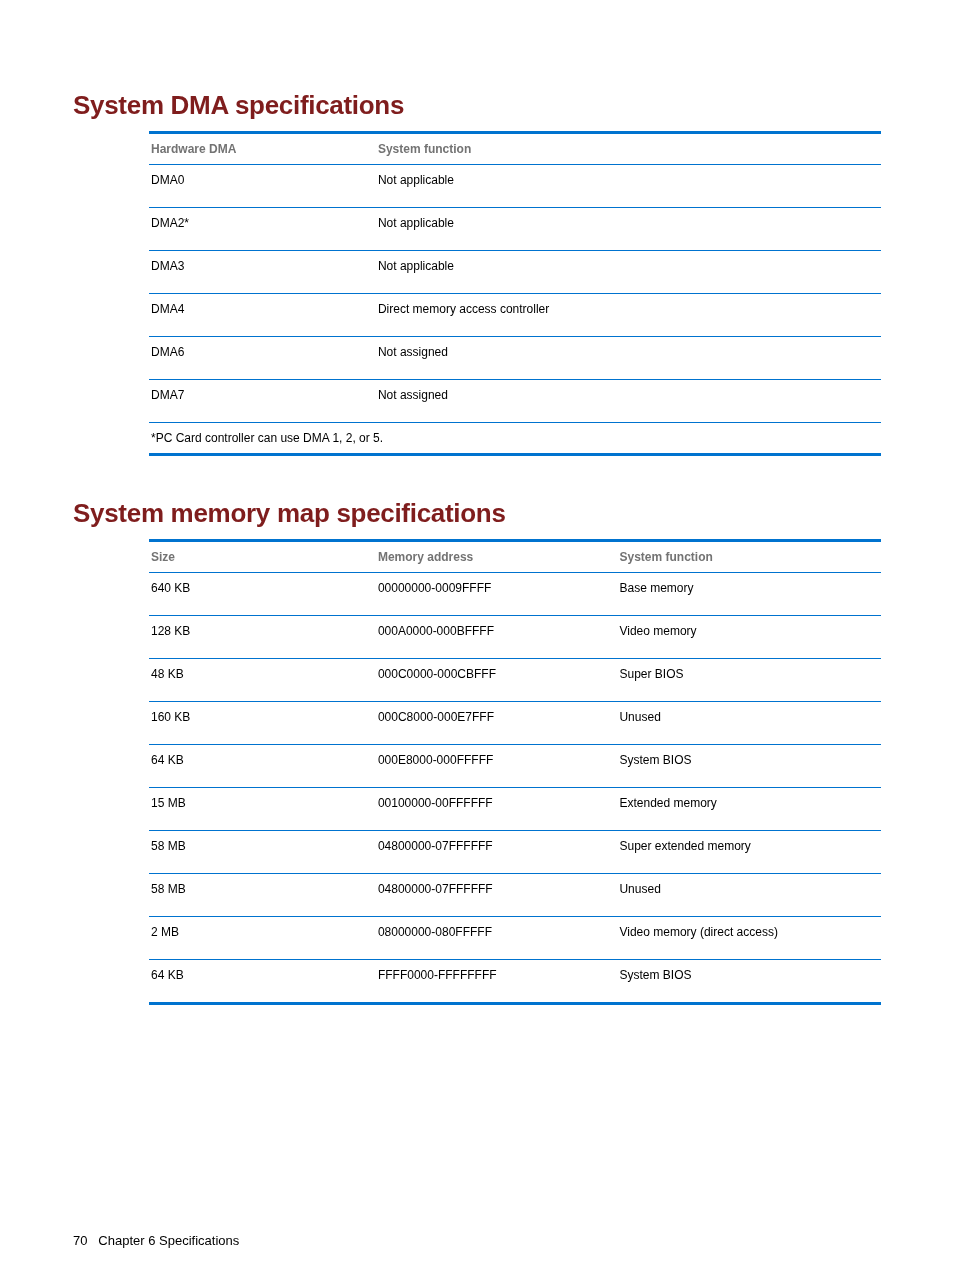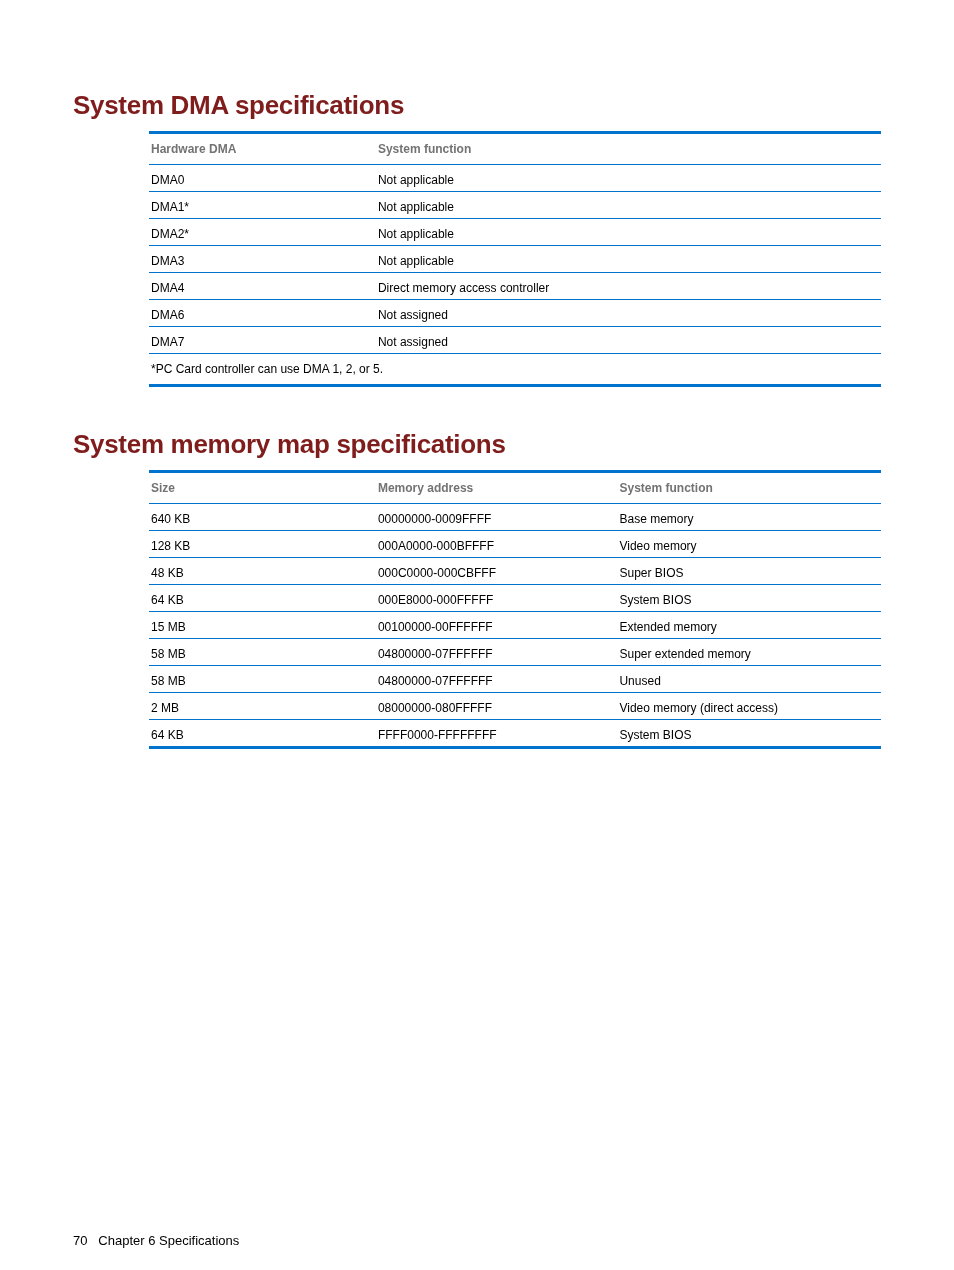--- a/index.html
+++ b/index.html
@@ -26,21 +26,21 @@
     .spec-table th {
       text-align: left;
       color: #737373;
       font-weight: bold;
       font-size: 12px;
       padding: 8px 8px 8px 2px;
       border-top: 3px solid #0073cf;
       border-bottom: 1.5px solid #0073cf;
     }
     .spec-table td {
-      padding: 8px 8px 4px 2px;
+      padding: 8px 8px 20px 2px;
       font-size: 12px;
       border-bottom: 1px solid #0073cf;
     }
     .footnote-row td {
       padding: 8px 2px;
       font-size: 12px;
       border-bottom: 3px solid #0073cf;
     }
     .last-row td {
       border-bottom: 3px solid #0073cf;
@@ -63,24 +63,20 @@
 <table class="spec-table">
   <thead>
     <tr>
       <th style="width:31%">Hardware DMA</th>
       <th>System function</th>
     </tr>
   </thead>
   <tbody id="dma-body">
       <tr>
         <td>DMA0</td>
-        <td>Not applicable</td>
-      </tr>
-      <tr>
-        <td>DMA1*</td>
         <td>Not applicable</td>
       </tr>
       <tr>
         <td>DMA2*</td>
         <td>Not applicable</td>
       </tr>
       <tr>
         <td>DMA3</td>
         <td>Not applicable</td>
       </tr>
@@ -123,20 +119,25 @@
         <td>128 KB</td>
         <td>000A0000-000BFFFF</td>
         <td>Video memory</td>
       </tr>
       <tr>
         <td>48 KB</td>
         <td>000C0000-000CBFFF</td>
         <td>Super BIOS</td>
       </tr>
       <tr>
+        <td>160 KB</td>
+        <td>000C8000-000E7FFF</td>
+        <td>Unused</td>
+      </tr>
+      <tr>
         <td>64 KB</td>
         <td>000E8000-000FFFFF</td>
         <td>System BIOS</td>
       </tr>
       <tr>
         <td>15 MB</td>
         <td>00100000-00FFFFFF</td>
         <td>Extended memory</td>
       </tr>
       <tr>

